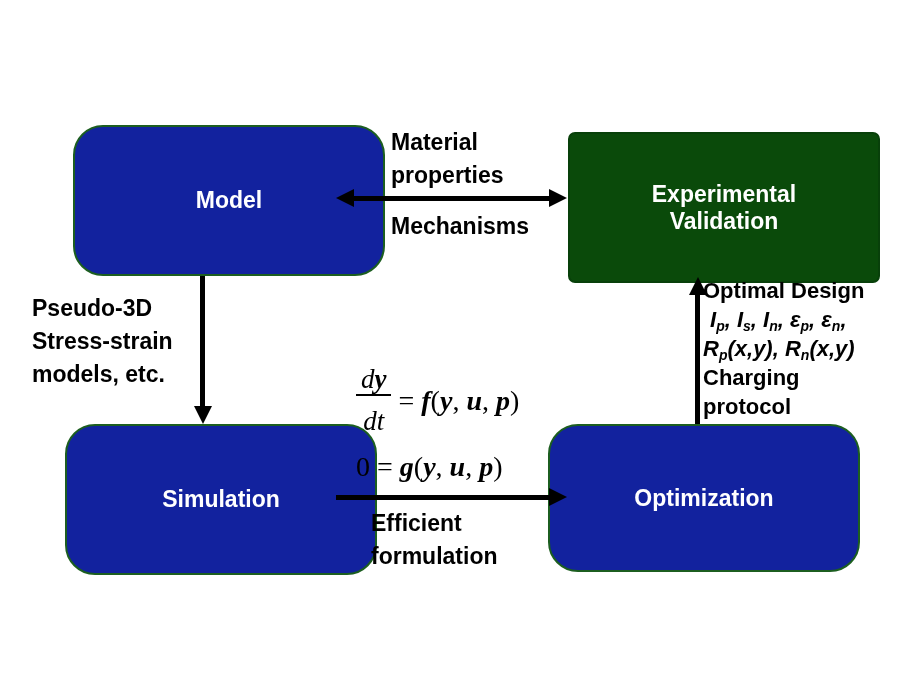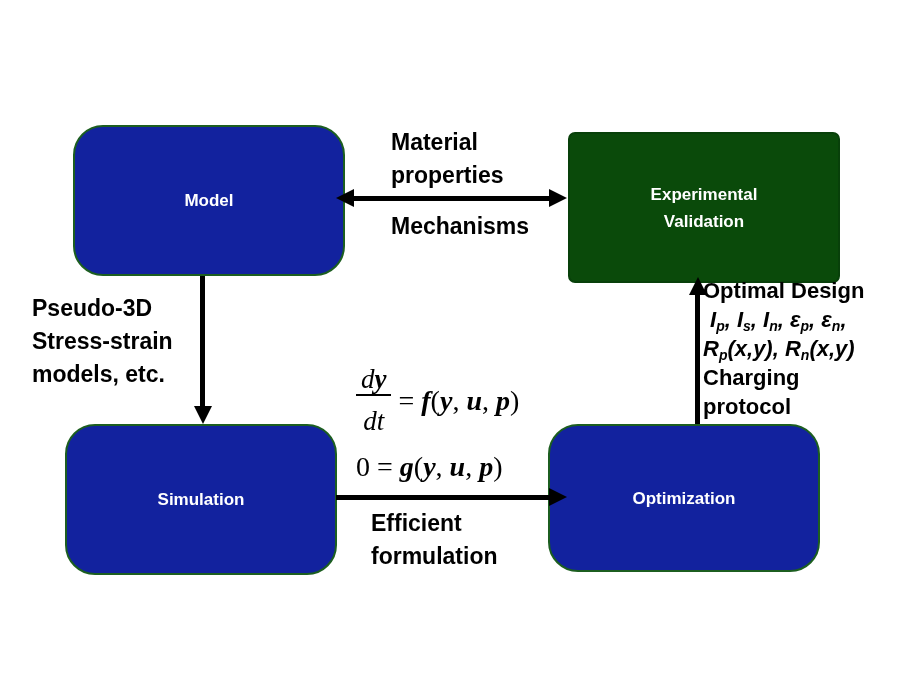--- a/index.html
+++ b/index.html
@@ -8,32 +8,32 @@
     width: 923px;
     height: 692px;
     background: #ffffff;
     overflow: hidden;
     font-family: "Liberation Sans", sans-serif;
   }
 
   
   .node {
     position: absolute;
-    width: 272px;
+    width: 312px;
     height: 151px;
     border-radius: 30px;
     border: 2px solid #1c5e20;
     box-sizing: border-box;
     display: flex;
     flex-direction: column;
     align-items: center;
     justify-content: center;
     color: #ffffff;
     font-weight: bold;
-    font-size: 17px;
+    font-size: 23px;
     line-height: 27px;
     text-align: center;
   }
   .node.blue  { background: #12229e; }
   .node.green { background: #0a4a0a; border-color: #08400a; }
   .node-model        { left: 73px;  top: 125px; }
   .node-experimental { left: 568px; top: 132px; border-radius: 7px; }
   .node-simulation   { left: 65px;  top: 424px; }
   .node-optimization { left: 548px; top: 424px; height: 148px; }
 

